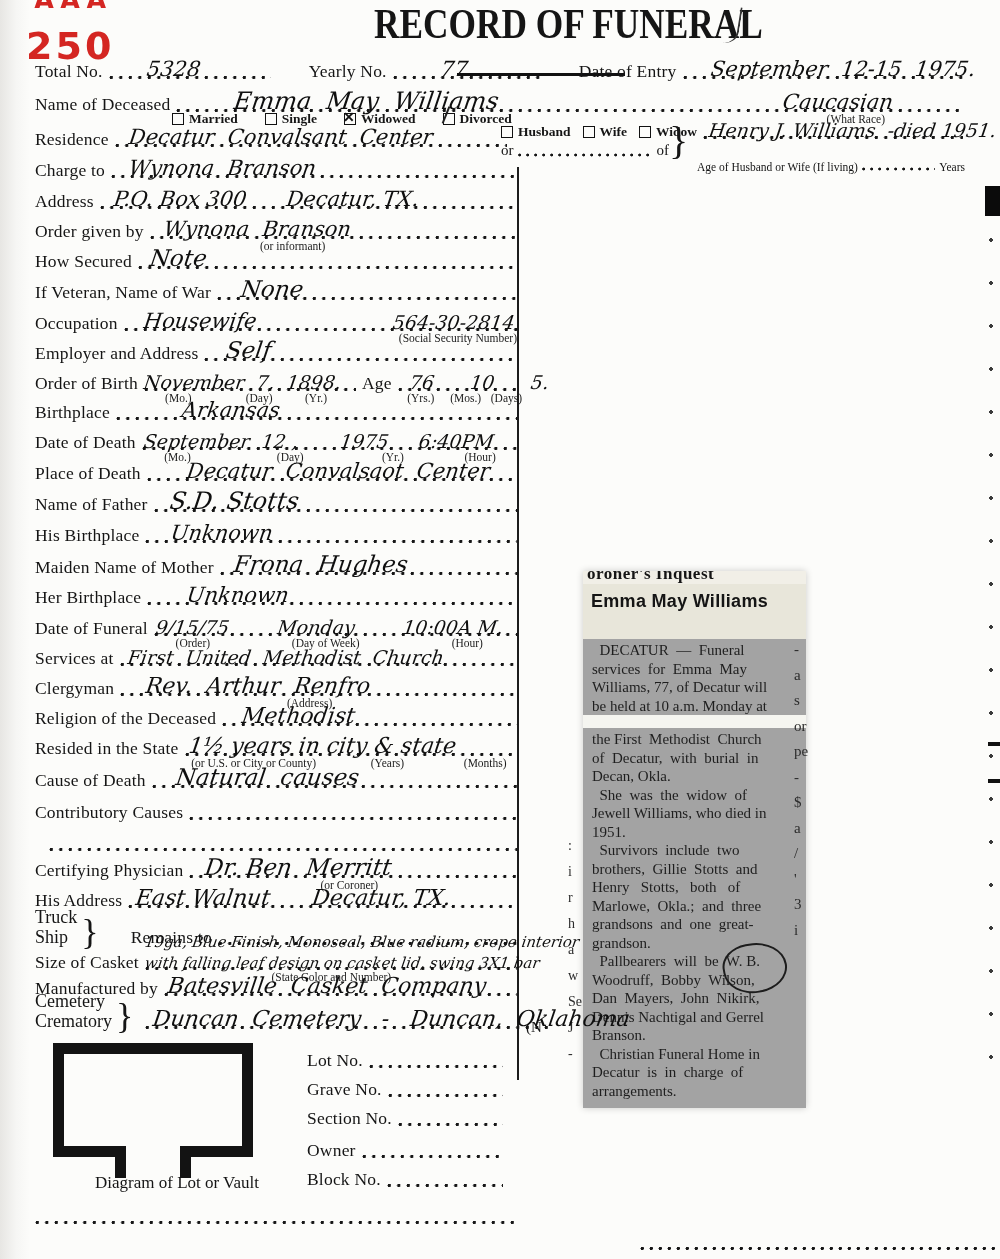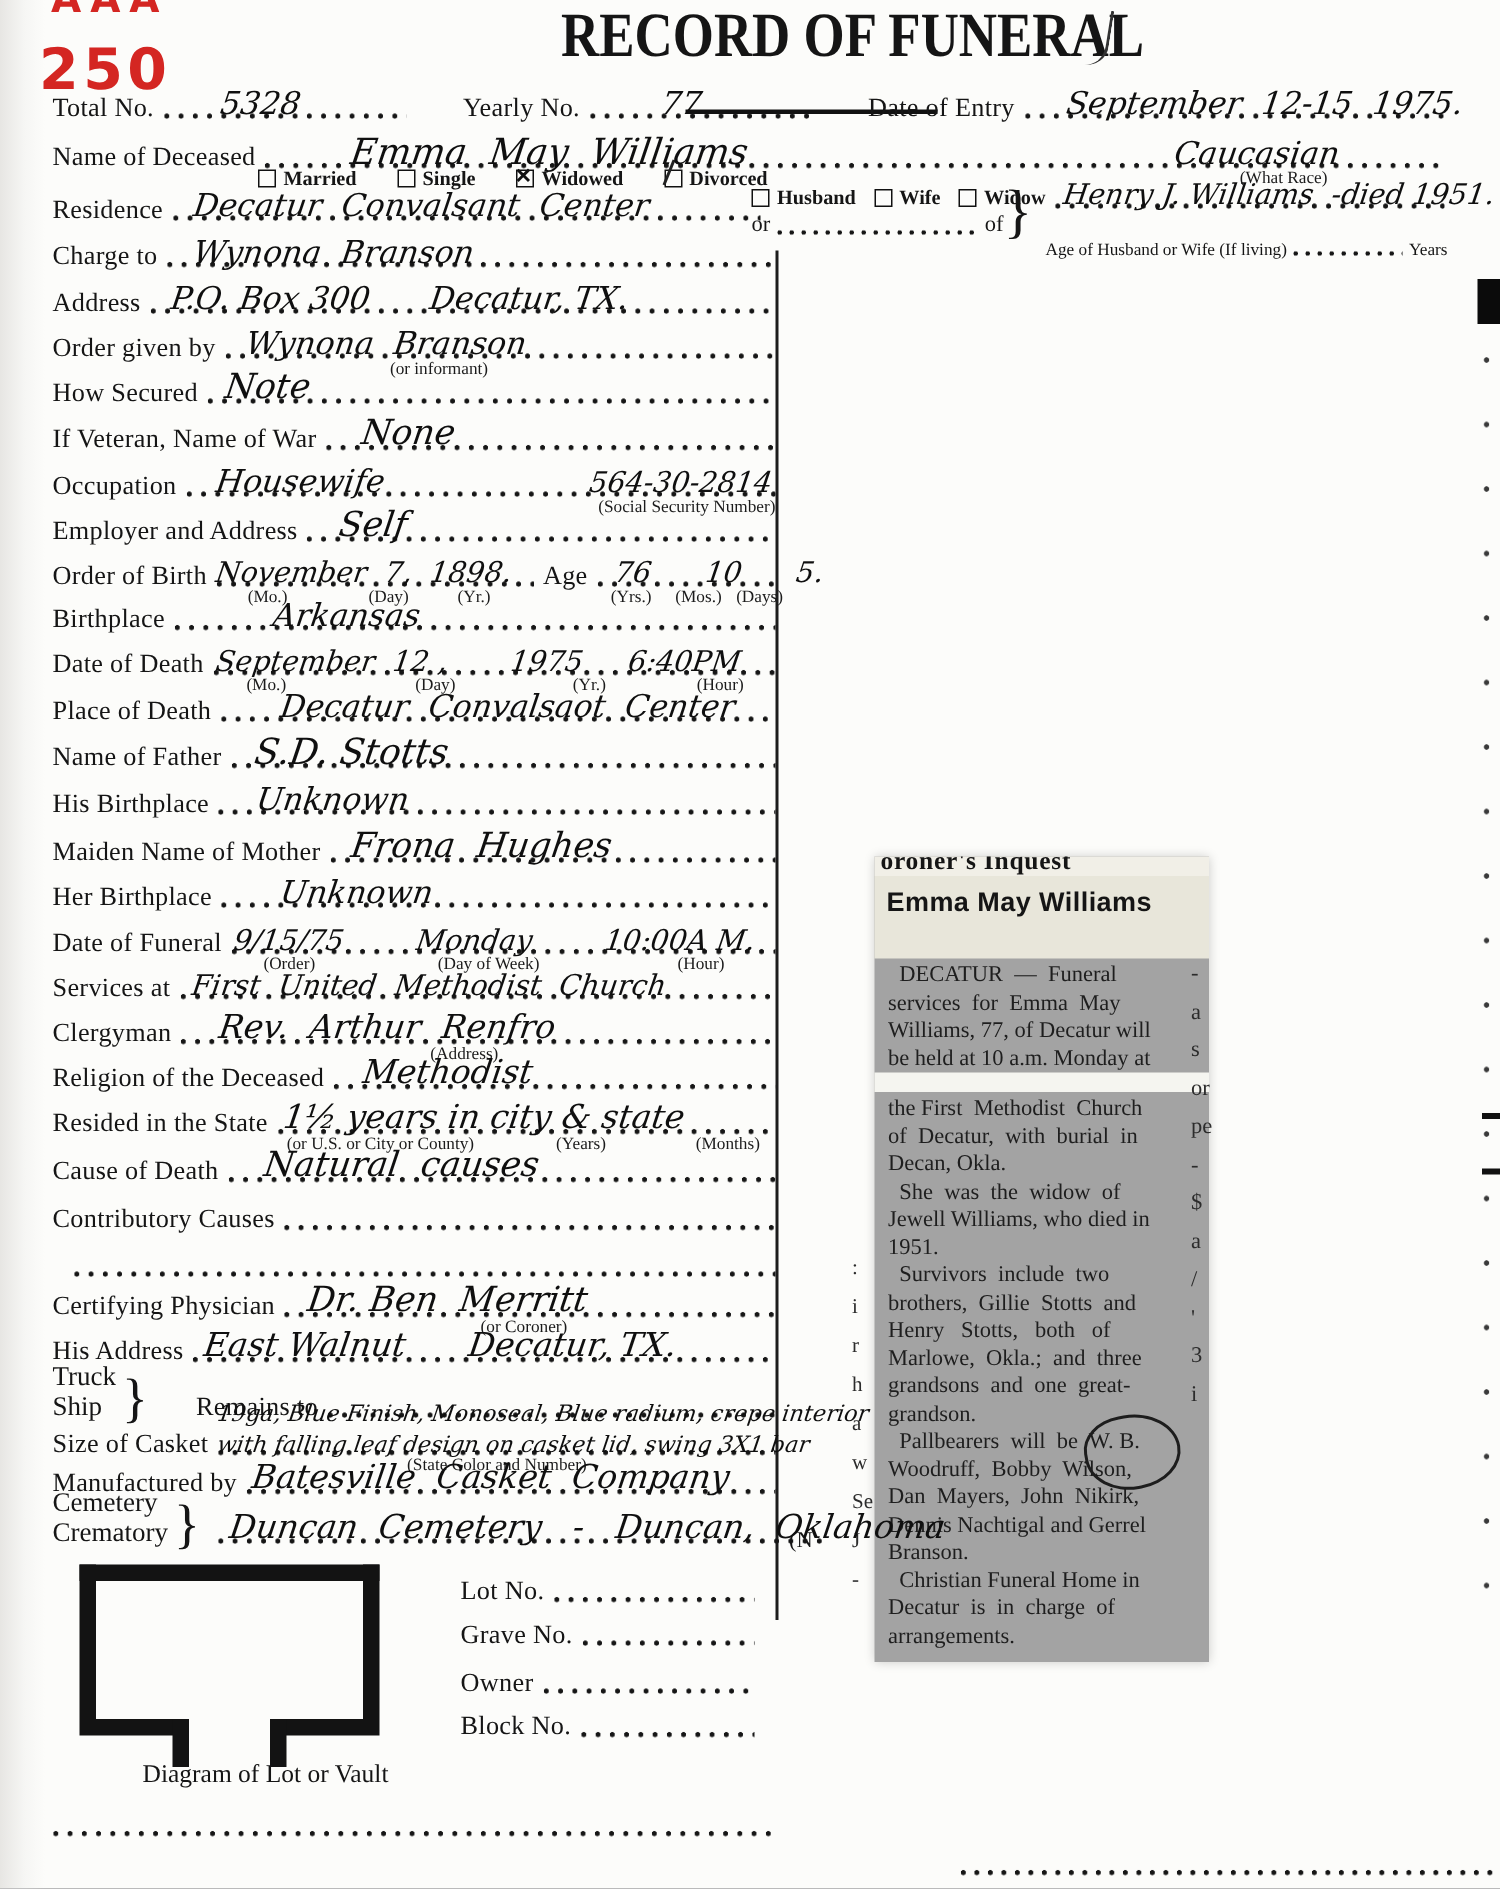--- a/index.html
+++ b/index.html
@@ -418,20 +418,24 @@
 
       <div class="lotcol">
         <div class="row">
           <span class="lbl">Lot No.</span>
           <span class="fill"></span>
         </div>
         <div class="row">
           <span class="lbl">Grave No.</span>
           <span class="fill"></span>
         </div>
+        <div class="row">
+          <span class="lbl">Section No.</span>
+          <span class="fill"></span>
+        </div>
         <div class="row" style="height:32px">
           <span class="lbl">Owner</span>
           <span class="fill"></span>
         </div>
         <div class="row">
           <span class="lbl">Block No.</span>
           <span class="fill"></span>
         </div>
       </div>
       <span class="margin-frag">(N</span>

